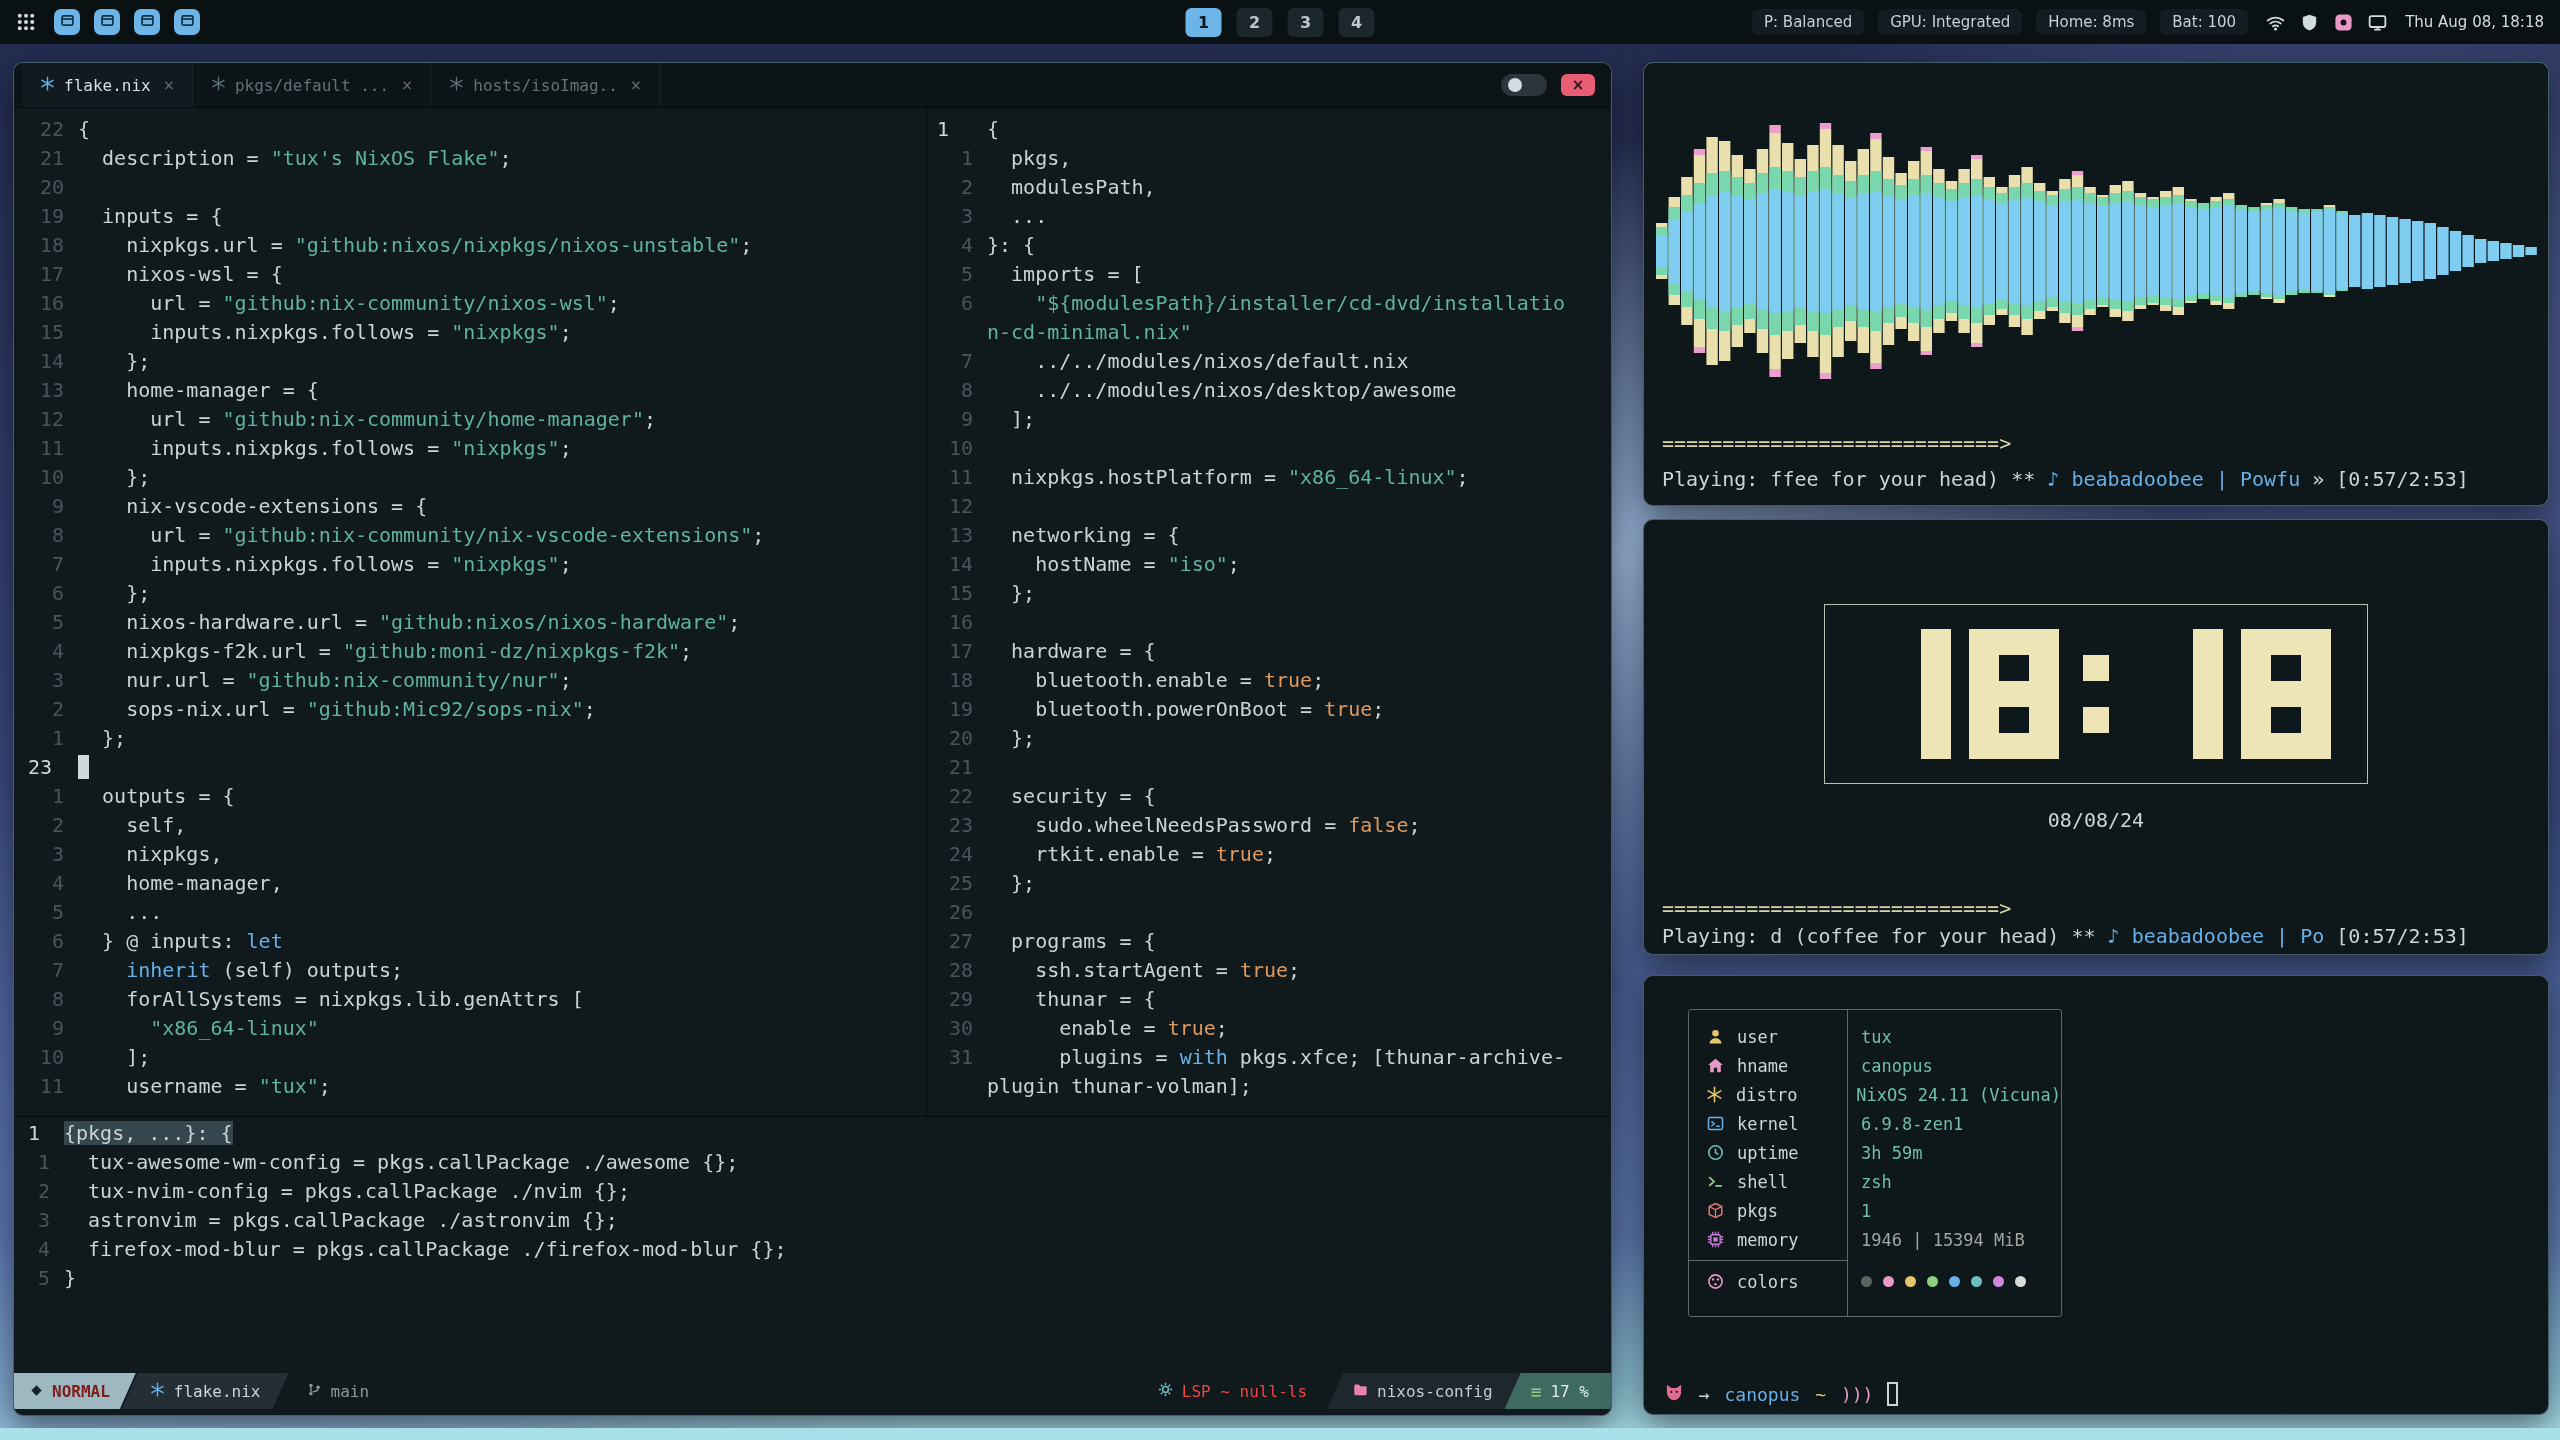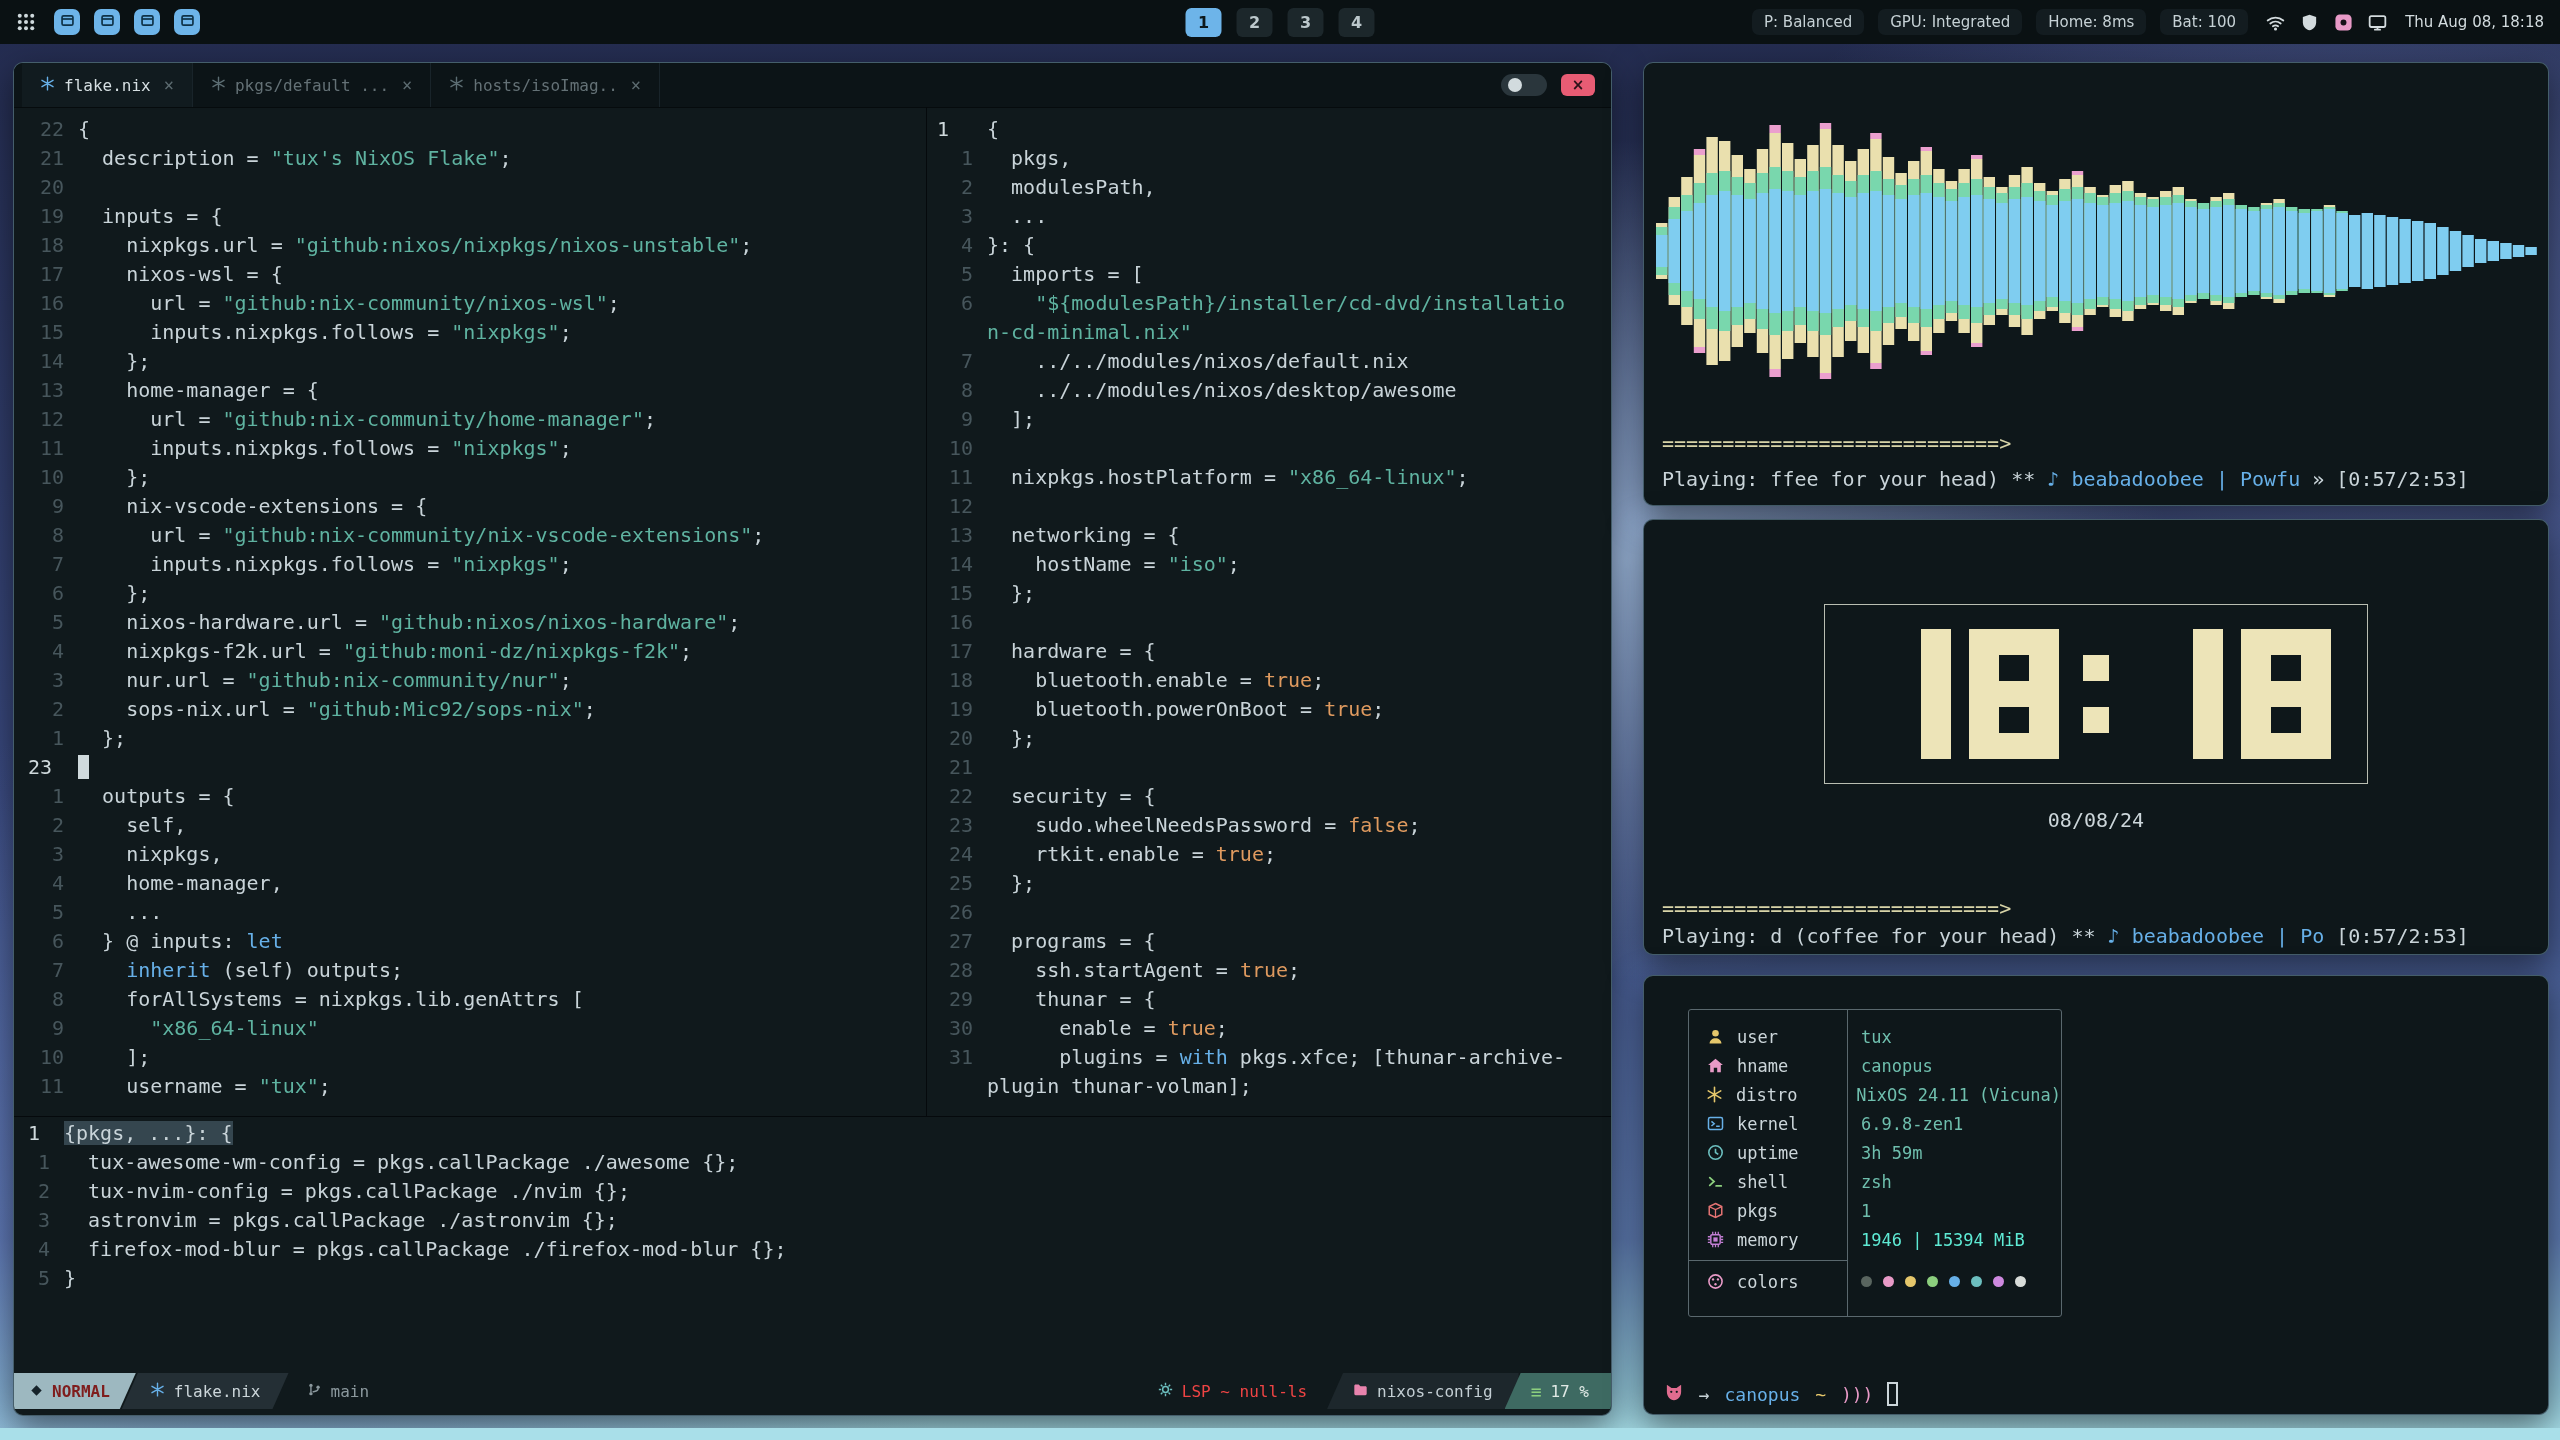--- a/index.html
+++ b/index.html
@@ -93,21 +93,21 @@
   .clock-date{text-align:center;margin-top:24px;color:#ccd6da;font-size:20px;}
 
   
   .fetch-box{position:absolute;left:44px;top:33px;width:372px;height:306px;border:1px solid #5a686e;border-radius:3px;font-size:17px;}
   .fvdiv{position:absolute;left:158px;top:0;bottom:0;width:1px;background:#5a686e;}
   #fetch-rows{padding-top:12px;}
   .frow{display:flex;align-items:center;height:29px;padding-left:14px;}
   .ficon{width:24px;display:inline-flex;justify-content:center;}
   .flabel{margin-left:10px;width:96px;color:#ccd6da;}
   .fval{margin-left:28px;white-space:pre;}
-  .fval.teal{color:#6fbfae;} .fval.fg{color:#5eead4;}
+  .fval.teal{color:#6fbfae;} .fval.fg{color:#a3a3a3;}
   .fhdiv{width:158px;border-top:1px solid #5a686e;margin:6px 0;}
   .fdots{display:inline-flex;gap:11px;margin-left:28px;}
   .fdots i{width:11px;height:11px;border-radius:50%;display:inline-block;}
   .prompt{position:absolute;left:20px;bottom:8px;font-size:18px;display:flex;align-items:center;gap:4px;white-space:pre;}
   .pcursor{width:11px;height:24px;border:2px solid #ccd6da;display:inline-block;margin-left:10px;box-sizing:border-box;}
 </style>
 </head>
 <body>
 
 <div class="topbar">

